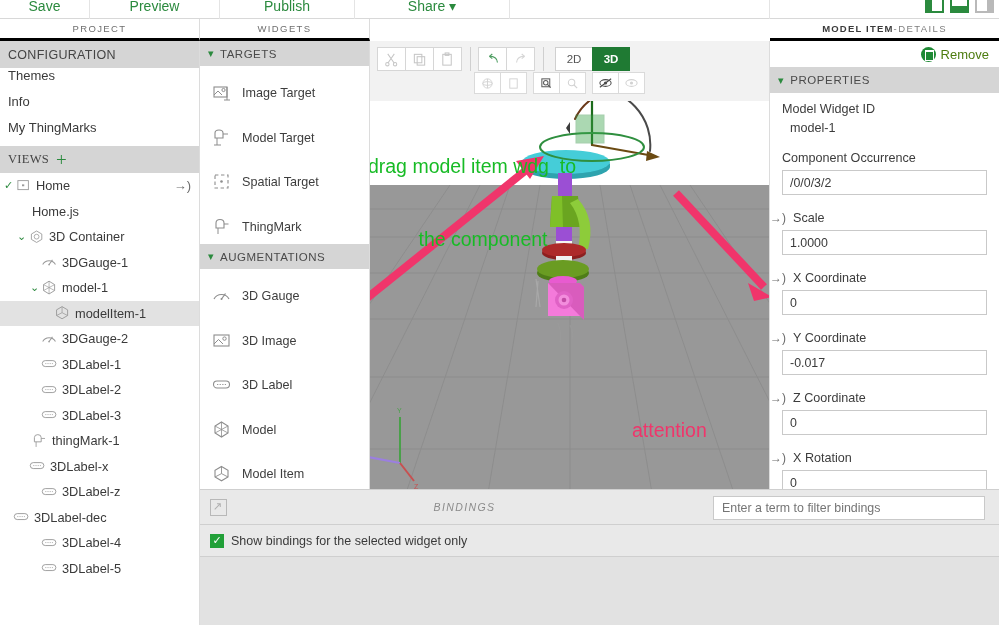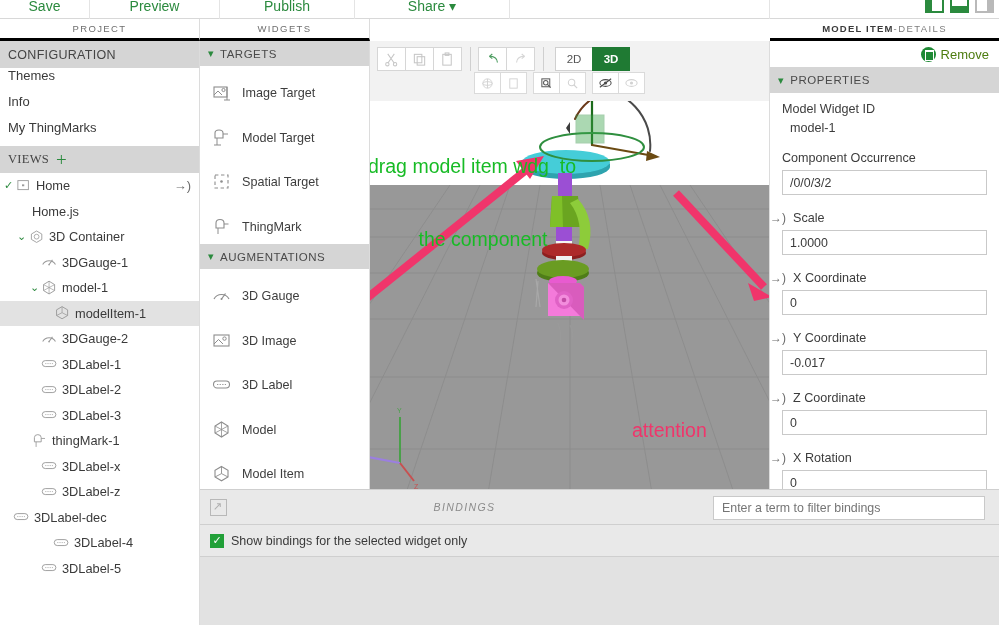--- a/index.html
+++ b/index.html
@@ -388,21 +388,21 @@
           <span class="chev empty">·</span>
           <span class="tw-icon">
             <svg width="20" height="20" viewBox="0 0 20 20">
               <path d="M4 6 Q4 2.5 8 2.5 Q12 2.5 12 6 L12 11 L4 11 Z" stroke="#9a9a9a" stroke-width="1.1" fill="none"></path>
               <path d="M12 7 L16.5 7" stroke="#9a9a9a" stroke-width="1"></path>
               <path d="M6 11 L6 17" stroke="#9a9a9a" stroke-width="1"></path>
             </svg>
           </span>
           <span>thingMark-1</span>
         </div>
-        <div class="tree-row" style="padding-left: 28px;">
+        <div class="tree-row" style="padding-left: 16px;">
           <span class="chev empty">·</span>
           <span class="tw-icon">
             <svg width="20" height="20" viewBox="0 0 20 20">
               <rect x="1.5" y="6" width="16" height="7" rx="3.5" stroke="#9a9a9a" stroke-width="1.1" fill="none"></rect>
               <path d="M5 9.5 L14 9.5" stroke="#9a9a9a" stroke-width="0.9" stroke-dasharray="1.3 1.3"></path>
             </svg>
           </span>
           <span>3DLabel-x</span>
         </div>
         <div class="tree-row" style="padding-left: 28px;">
@@ -418,21 +418,21 @@
         <div class="tree-row" style="">
           <span class="chev empty">·</span>
           <span class="tw-icon">
             <svg width="20" height="20" viewBox="0 0 20 20">
               <rect x="1.5" y="6" width="16" height="7" rx="3.5" stroke="#9a9a9a" stroke-width="1.1" fill="none"></rect>
               <path d="M5 9.5 L14 9.5" stroke="#9a9a9a" stroke-width="0.9" stroke-dasharray="1.3 1.3"></path>
             </svg>
           </span>
           <span>3DLabel-dec</span>
         </div>
-        <div class="tree-row" style="padding-left: 40px;">
+        <div class="tree-row" style="padding-left: 28px;">
           <span class="chev empty">·</span>
           <span class="tw-icon">
             <svg width="20" height="20" viewBox="0 0 20 20">
               <rect x="1.5" y="6" width="16" height="7" rx="3.5" stroke="#9a9a9a" stroke-width="1.1" fill="none"></rect>
               <path d="M5 9.5 L14 9.5" stroke="#9a9a9a" stroke-width="0.9" stroke-dasharray="1.3 1.3"></path>
             </svg>
           </span>
           <span>3DLabel-4</span>
         </div>
         <div class="tree-row" style="padding-left: 28px;">

